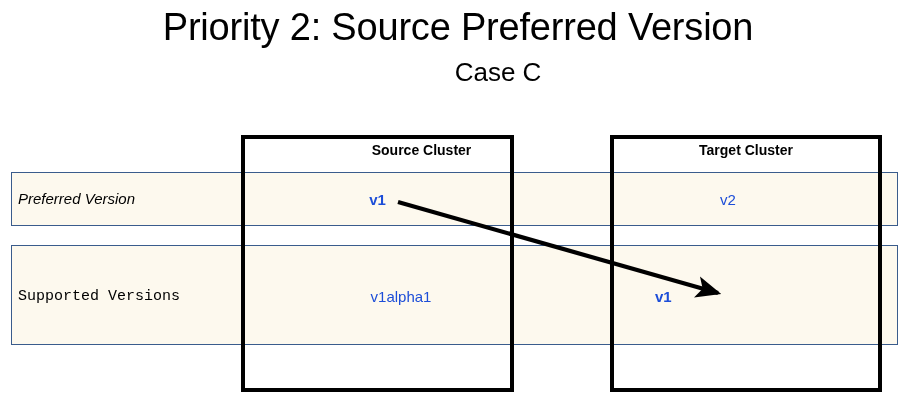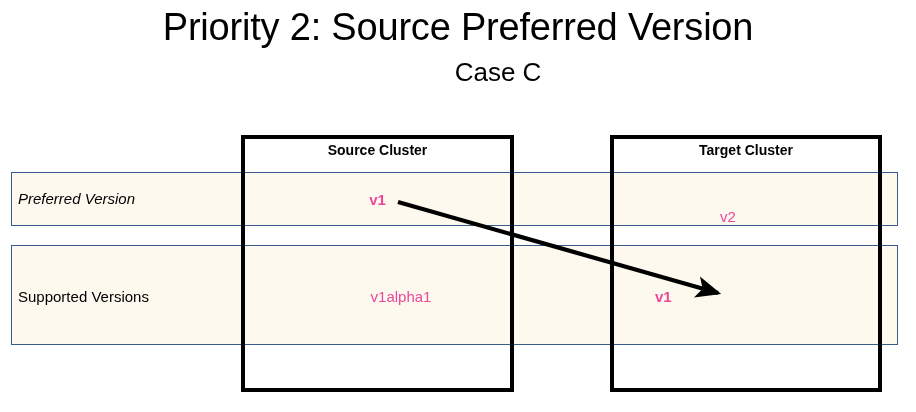--- a/index.html
+++ b/index.html
@@ -66,21 +66,21 @@
 
   .row-label {
     position: absolute;
     left: 18px;
     font-size: 15px;
     font-weight: 400;
     color: #000000;
     white-space: nowrap;
   }
   #row-label-preferred { top: 190px; font-style: italic; }
-  #row-label-supported { top: 288px; }
+  #row-label-supported { top: 288px; font-family: Liberation Mono, monospace; }
 
   
   .cluster-box {
     position: absolute;
     top: 135px;
     height: 257px;
     border: 4px solid #000000;
     box-sizing: border-box;
     background: transparent;
   }
@@ -97,40 +97,41 @@
     top: 142px;
     font-size: 14px;
     font-weight: bold;
     text-align: center;
     color: #000000;
     white-space: nowrap;
   }
   #cluster-title-source {
     left: 241px;
     width: 273px;
+    padding-left: 44px;
   }
   #cluster-title-target {
     left: 610px;
     width: 272px;
   }
 
   
   .cell-value {
     position: absolute;
     text-align: center;
     font-size: 15px;
-    color: #ec4899;
+    color: #1d4ed8;
     white-space: nowrap;
   }
   .cell-value.bold { font-weight: bold; }
   #cell-source-preferred {
     left: 241px; width: 273px; top: 191px;
   }
   #cell-target-preferred {
-    left: 610px; width: 236px; top: 208px;
+    left: 610px; width: 236px; top: 191px;
   }
   #cell-source-supported {
     left: 241px; width: 320px; top: 288px;
   }
   #cell-target-supported {
     left: 655px; width: 160px; top: 288px; text-align: left;
   }
 
   
   #mapping-arrow-layer {

